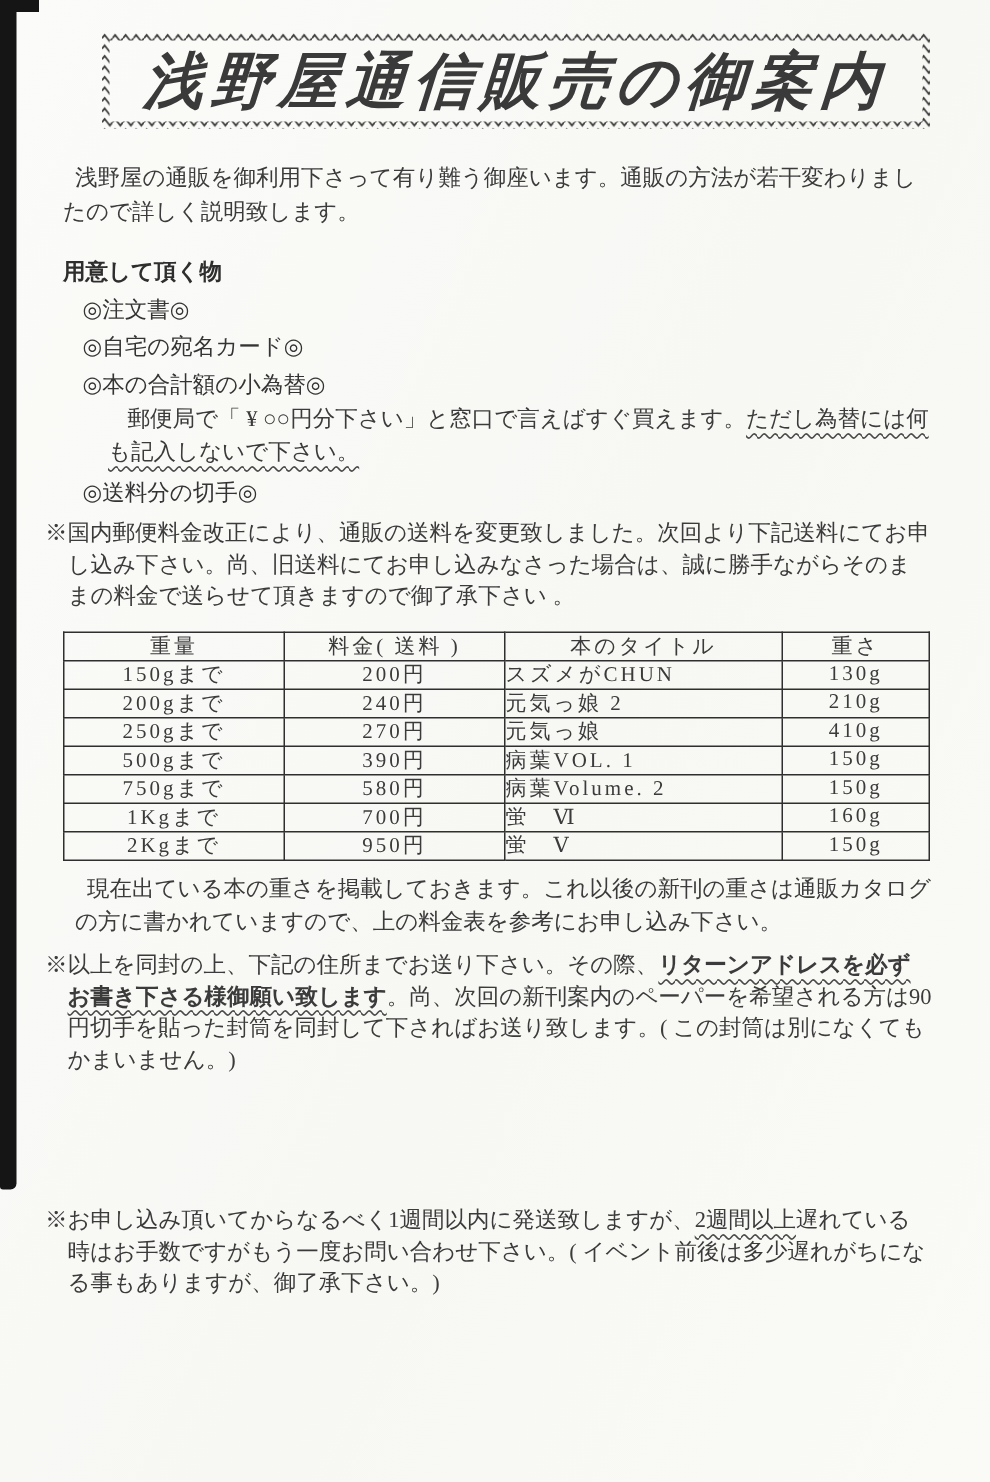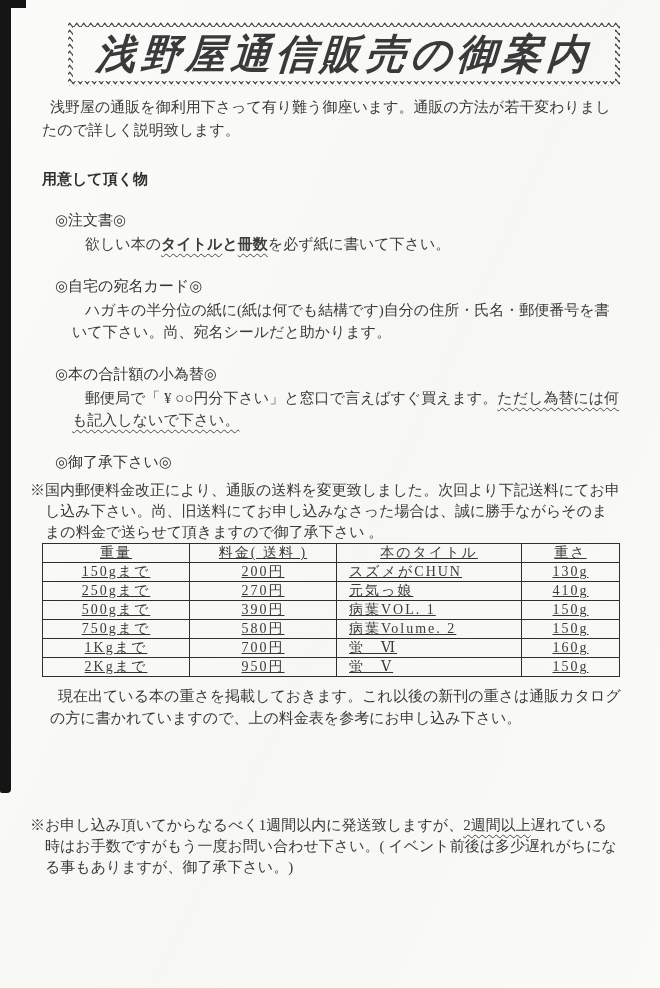--- a/index.html
+++ b/index.html
@@ -43,70 +43,69 @@
     font-style: italic;
     font-weight: bold;
     font-size: 40px;
     letter-spacing: 5px;
     color: #3a3a3a;
     transform: scaleY(1.02) skewX(-4deg);
     white-space: nowrap;
   }
 
   p, .line { font-size: 15px; line-height: 22px; color: #3b3b3b; }
-  .intro { margin-top: 10px; text-indent: 8px; line-height: 23px; }
+  .intro { margin-top: 22px; text-indent: 8px; line-height: 23px; }
 
   .gothic {
-    margin-top: 28px;
+    margin-top: 18px;
     font-family: "Liberation Sans", "DejaVu Sans", sans-serif;
     font-weight: bold;
     font-size: 15px;
     color: #2e2e2e;
   }
-  .olabel { margin: 22px 0 0 13px; font-size: 15px; }
+  .olabel { margin: 6px 0 0 13px; font-size: 15px; }
   .odesc-1 { margin: 3px 0 0 43px; }
   .odesc-2 { margin: 3px 0 0 30px; text-indent: 13px; }
 
   .b { font-weight: bold; }
   .wavy {
     text-decoration-line: underline;
     text-decoration-style: wavy;
     text-decoration-color: #4a4a4a;
     text-decoration-thickness: 1px;
     text-underline-offset: 4px;
   }
 
   .hang-note { margin: 8px 0 0 -12px; padding-left: 15px; text-indent: -15px; line-height: 21px; }
   .hang-note-sm { margin: 6px 0 0 3px; padding-left: 15px; text-indent: -15px; line-height: 22px; }
   .marker { letter-spacing: 0; }
 
   table.rates {
-    margin: 0 0 0 0;
+    margin: 12px 0 0 0;
     border-collapse: collapse;
     width: 577px;
     table-layout: fixed;
-    text-decoration: underline;
   }
   table.rates th, table.rates td {
     border: 1.6px solid #2f2f2f;
     font-size: 14px;
     font-weight: normal;
     height: 17px;
     padding: 0 4px;
     text-align: center;
     letter-spacing: 2px;
     white-space: nowrap;
     color: #3b3b3b;
     overflow: hidden;
   }
   table.rates col.c1 { width: 147px; }
   table.rates col.c2 { width: 147px; }
   table.rates col.c3 { width: 185px; }
   table.rates col.c4 { width: 98px; }
-  table.rates td.left { text-align: left; padding-left: 12px; }
+  table.rates td.left { text-align: left; padding-left: 0; }
 
   .weight-note { margin: 8px 0 0 8px; text-indent: 8px; line-height: 22px; }
   .delay-note { margin-top: 86px; }
 </style>
 </head>
 <body>
 
 <div class="page">
   <div class="scan-edge-left"></div>
   <div class="scan-edge-top"></div>
@@ -122,29 +121,27 @@
         <rect x="2.5" y="2.5" width="547" height="59" fill="none" stroke="url(#zzp)" stroke-width="5"></rect>
       </svg>
       <div class="title-text">浅野屋通信販売の御案内</div>
     </div>
 
     <p class="intro">浅野屋の通販を御利用下さって有り難う御座います。通販の方法が若干変わりましたので詳しく説明致します。</p>
 
     <div class="gothic">用意して頂く物</div>
 
     <div class="olabel">◎注文書◎</div>
-    <p class="odesc-1"><span>欲しい本の</span><span class="b wavy">タイトル</span><span class="b">と</span><span class="b wavy">冊数</span><span>を必ず紙に書いて下さい。</span></p>
 
     <div class="olabel">◎自宅の宛名カード◎</div>
-    <p class="odesc-2">ハガキの半分位の紙に(紙は何でも結構です)自分の住所・氏名・郵便番号を書いて下さい。尚、宛名シールだと助かります。</p>
 
     <div class="olabel">◎本の合計額の小為替◎</div>
     <p class="odesc-2"><span>郵便局で「 ¥ ○○円分下さい」と窓口で言えばすぐ買えます。</span><span class="wavy">ただし為替には何も記入しないで下さい。</span></p>
 
-    <div class="olabel">◎御了承下さい◎</div>
+    <div class="olabel">◎送料分の切手◎</div>
 
     <p class="hang-note"><span class="marker">※</span><span>国内郵便料金改正により、通販の送料を変更致しました。次回より下記送料にてお申し込み下さい。尚、旧送料にてお申し込みなさった場合は、誠に勝手ながらそのままの料金で送らせて頂きますので御了承下さい 。</span></p>
 
     <table class="rates">
       <colgroup>
           <col class="c1">
           <col class="c2">
           <col class="c3">
           <col class="c4">
         </colgroup>
@@ -157,20 +154,26 @@
         </tr>
       </thead>
       <tbody>
         <tr>
             <td>150gまで</td>
             <td>200円</td>
             <td class="left">スズメがCHUN</td>
             <td>130g</td>
           </tr>
         <tr>
+            <td>200gまで</td>
+            <td>240円</td>
+            <td class="left">元気っ娘 2</td>
+            <td>210g</td>
+          </tr>
+        <tr>
             <td>250gまで</td>
             <td>270円</td>
             <td class="left">元気っ娘</td>
             <td>410g</td>
           </tr>
         <tr>
             <td>500gまで</td>
             <td>390円</td>
             <td class="left">病葉VOL. 1</td>
             <td>150g</td>
@@ -192,17 +195,18 @@
             <td>950円</td>
             <td class="left">蛍　Ⅴ</td>
             <td>150g</td>
           </tr>
       </tbody>
     </table>
 
     <p class="weight-note">現在出ている本の重さを掲載しておきます。これ以後の新刊の重さは通販カタログの方に書かれていますので、上の料金表を参考にお申し込み下さい。</p>
 
 
+    <p class="hang-note"><span class="marker">※</span><span>以上を同封の上、下記の住所までお送り下さい。その際、</span><span class="b wavy">リターンアドレスを必ずお書き下さる様御願い致します</span><span>。尚、次回の新刊案内のペーパーを希望される方は90円切手を貼った封筒を同封して下さればお送り致します。( この封筒は別になくてもかまいません。)</span></p>
 
     <p class="hang-note delay-note"><span class="marker">※</span><span>お申し込み頂いてからなるべく1週間以内に発送致しますが、</span><span class="wavy">2週間以上</span><span>遅れている時はお手数ですがもう一度お問い合わせ下さい。( イベント前後は多少遅れがちになる事もありますが、御了承下さい。)</span></p>
 
   </div>
 </div>
 
 </body></html>

